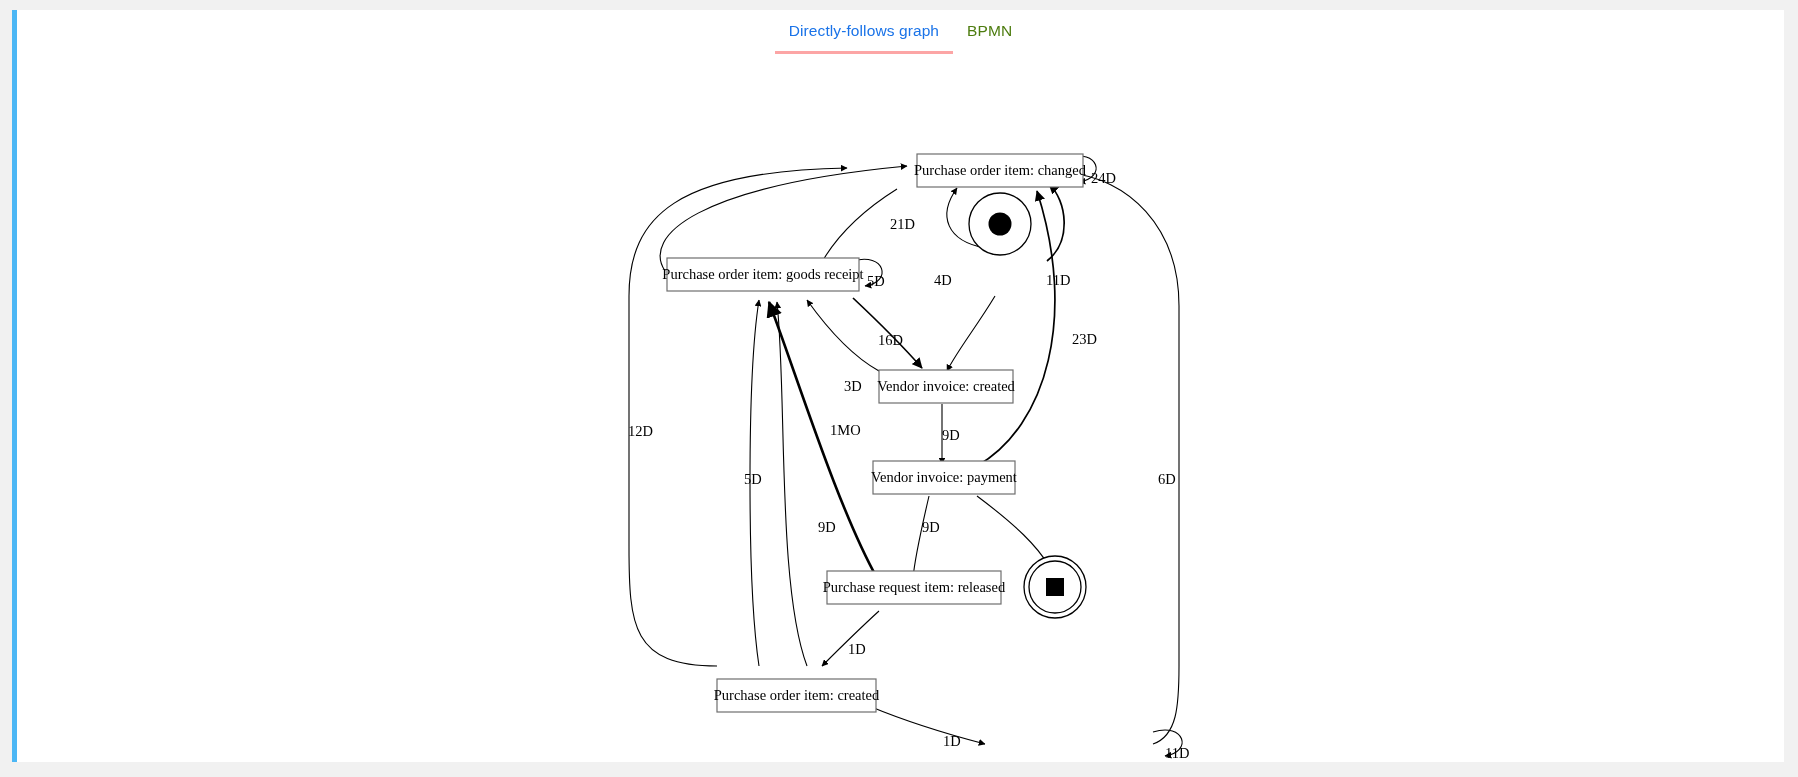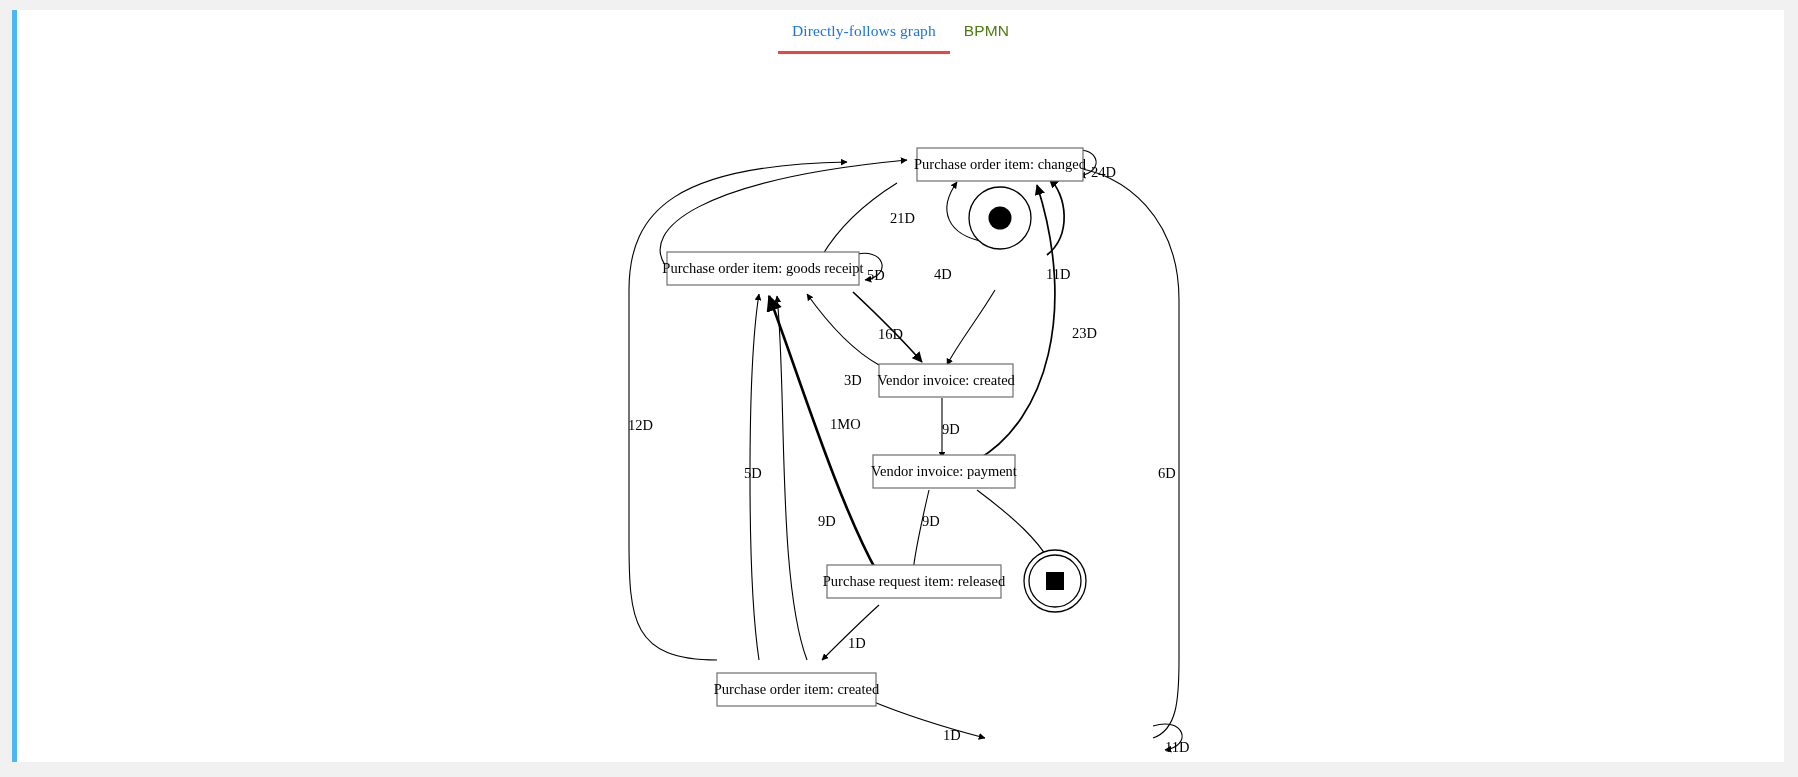--- a/index.html
+++ b/index.html
@@ -36,27 +36,26 @@
     padding: 12px 14px 11px 14px;
     color: #4d7c0f;
     cursor: pointer;
     letter-spacing: 0.1px;
     white-space: nowrap;
     border-bottom: 3px solid transparent;
     box-sizing: border-box;
   }
   .tab.active {
     color: #1a73e8;
-    border-bottom: 3px solid #ef4444;
-    font-family: Liberation Serif, serif;
+    border-bottom: 3px solid #fca5a5;
   }
   #canvas {
     position: absolute;
     left: 0;
-    top: 50px;
+    top: 56px;
     width: 100%;
     height: 700px;
   }
   svg { display: block; }
   .nodebox {
     fill: #ffffff;
     stroke: #6e6e6e;
     stroke-width: 1.2;
   }
   .nodelabel {

